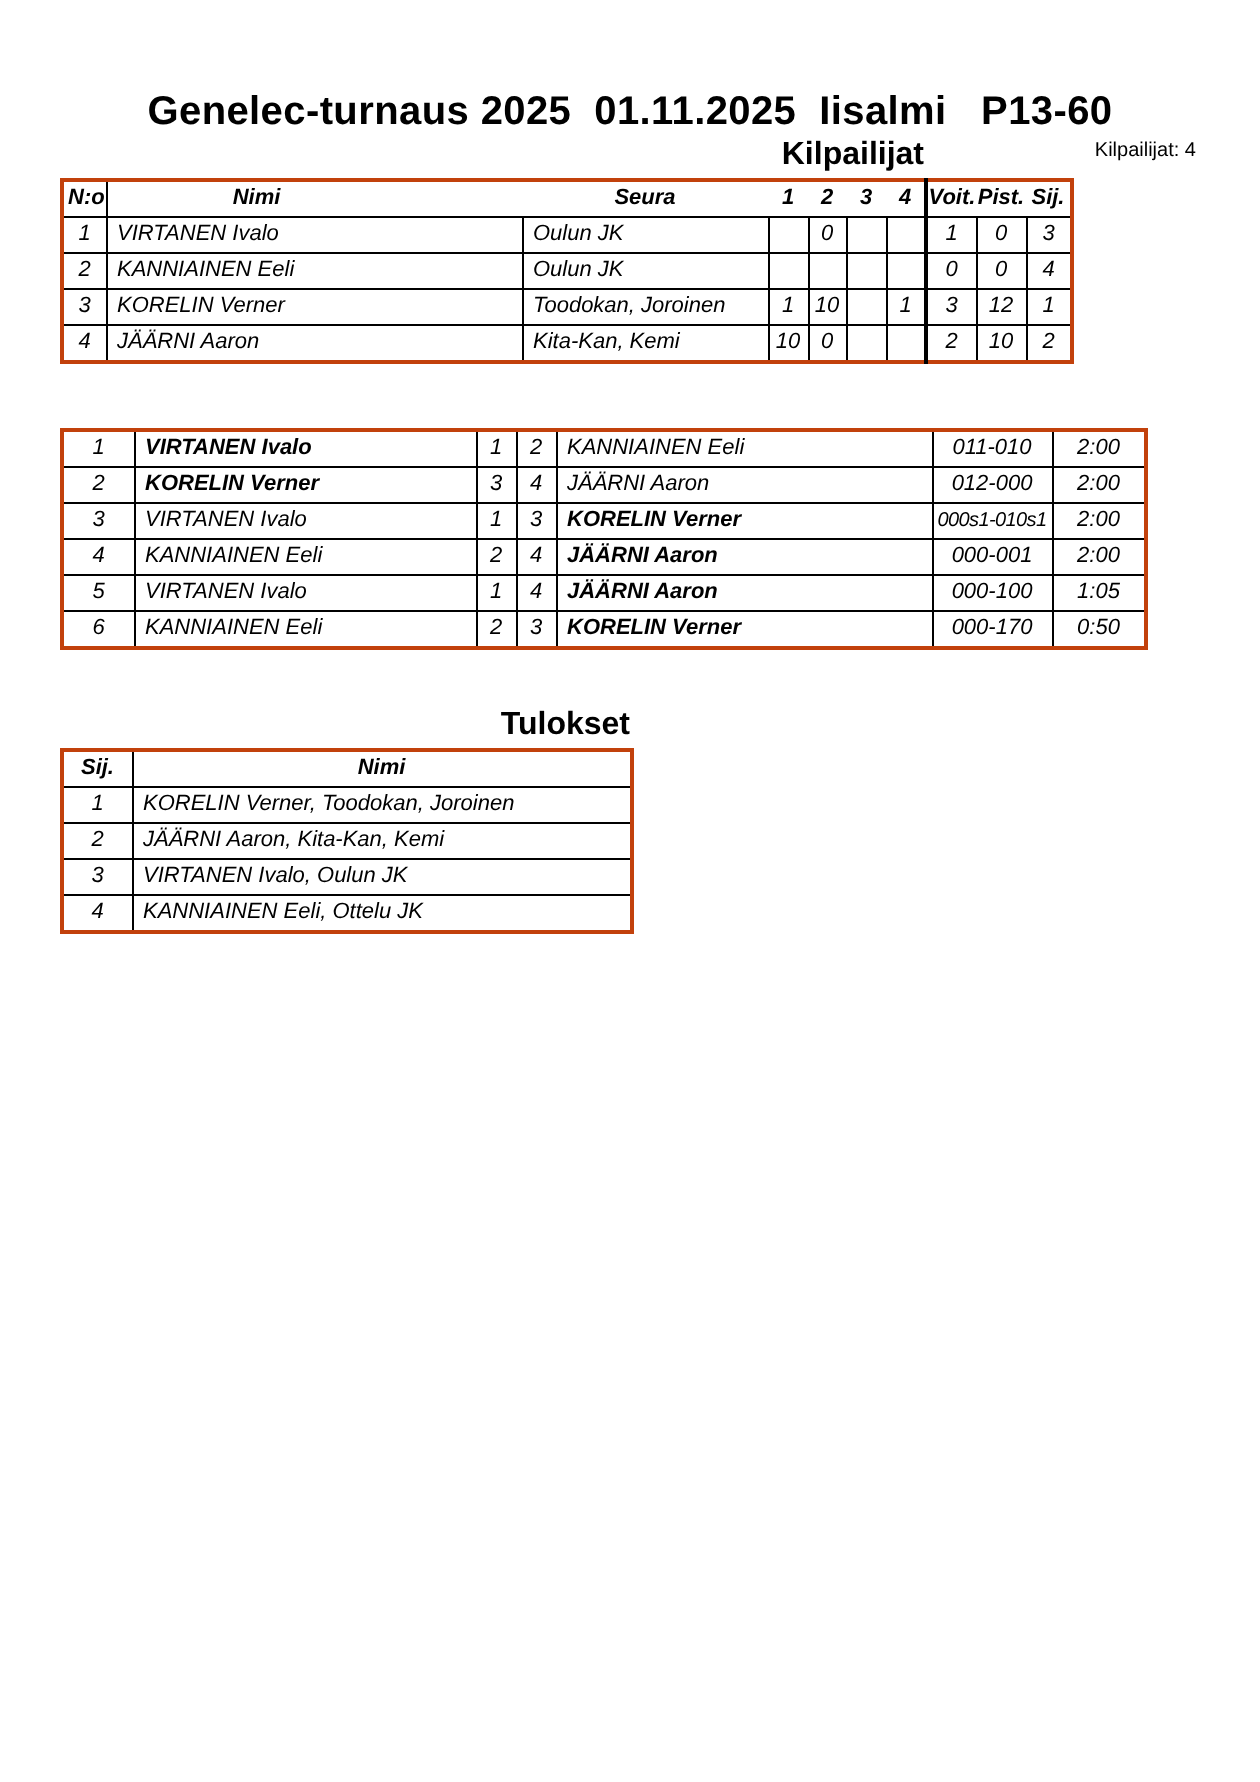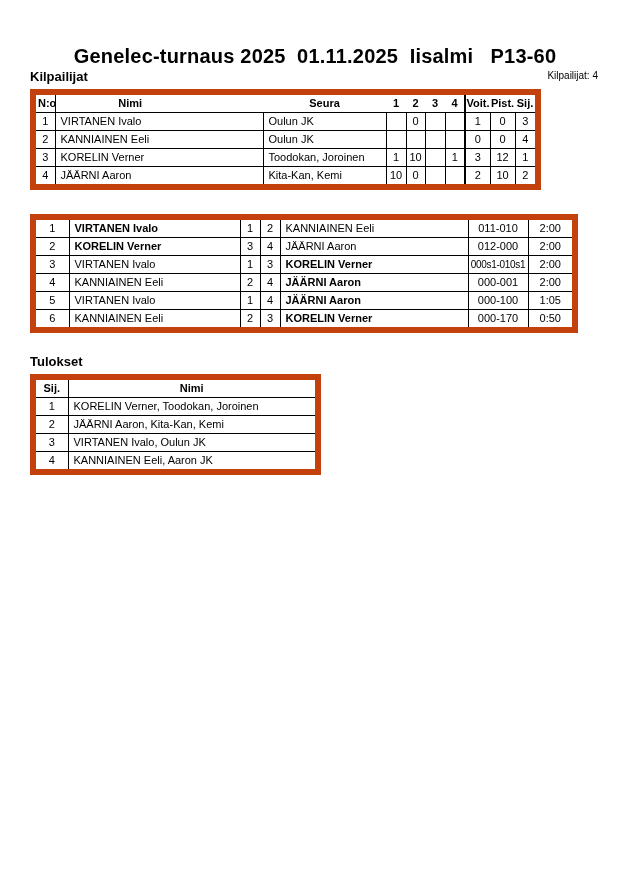--- a/index.html
+++ b/index.html
@@ -6,28 +6,28 @@
   .page{
     position:relative;width:630px;height:891px;background:#ffffff;
     font-family:"Liberation Sans","DejaVu Sans",sans-serif;color:#000;
     overflow:hidden;
     border-radius:17px;
   }
   .title{
     position:absolute;top:45px;left:0;width:630px;text-align:center;
     font-size:20px;font-weight:bold;white-space:pre;letter-spacing:0.2px;
   }
-  .sec-head{position:absolute;font-size:13px;font-weight:bold;text-align:left;}
+  .sec-head{position:absolute;font-size:16px;font-weight:bold;text-align:right;}
   .head-kilpailijat{top:69px;left:30px;width:432px;}
   .head-ottelut{top:194px;left:30px;width:542px;}
   .head-tulokset{top:354px;left:30px;width:285px;}
   .count-label{position:absolute;top:70px;right:32px;font-size:10px;}
   table{
     position:absolute;border-collapse:collapse;table-layout:fixed;
-    border:6px solid #c2410c;font-size:11px;
+    border:2px solid #c2410c;font-size:11px;font-style:italic;
   }
   #t1{left:30px;top:89px;width:505px;}
   #t2{left:30px;top:214px;width:542px;}
   #t3{left:30px;top:374px;width:285px;}
   tr{border-bottom:1px solid #000;}
   td,th{
     height:17px;padding:0;margin:0;overflow:hidden;white-space:nowrap;
     font-weight:normal;vertical-align:middle;line-height:17px;
   }
   th{font-weight:bold;}
@@ -215,18 +215,18 @@
     <tr>
       <td class="c br">2</td>
       <td class="l">JÄÄRNI Aaron, Kita-Kan, Kemi</td>
     </tr>
     <tr>
       <td class="c br">3</td>
       <td class="l">VIRTANEN Ivalo, Oulun JK</td>
     </tr>
     <tr>
       <td class="c br">4</td>
-      <td class="l">KANNIAINEN Eeli, Aaron JK</td>
+      <td class="l">KANNIAINEN Eeli, Ottelu JK</td>
     </tr>
   </tbody>
     </table>
 
 </div>
 
 </body></html>

